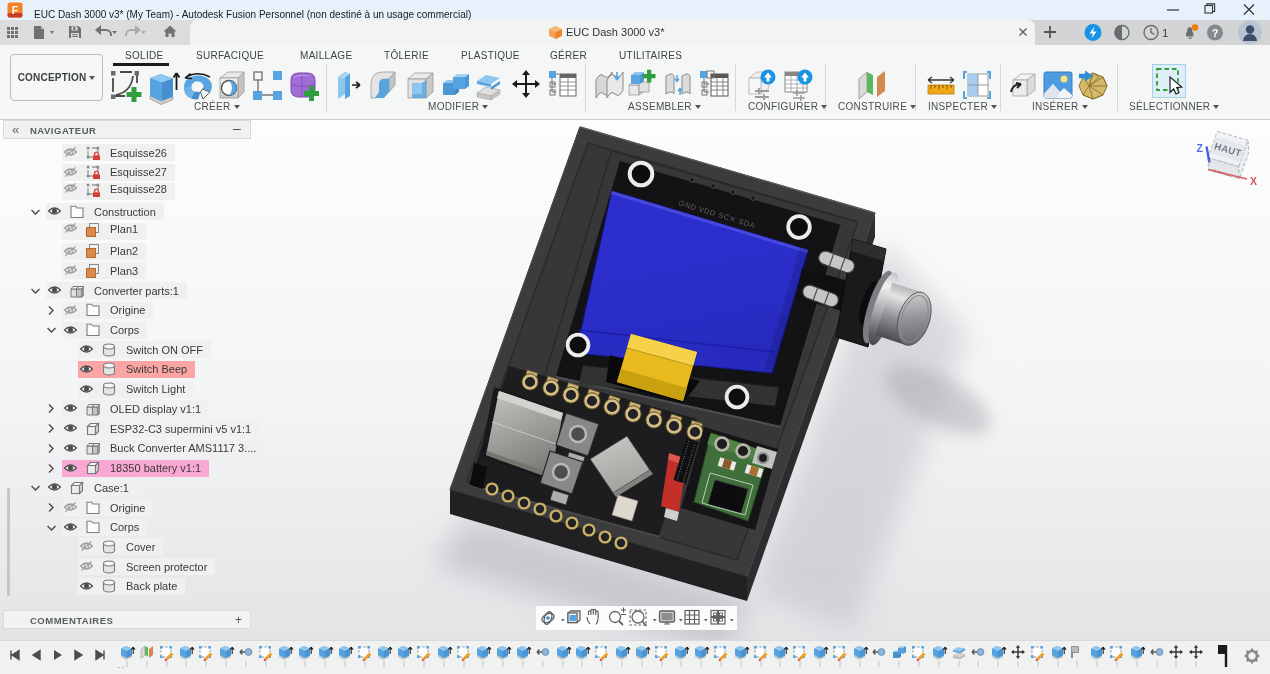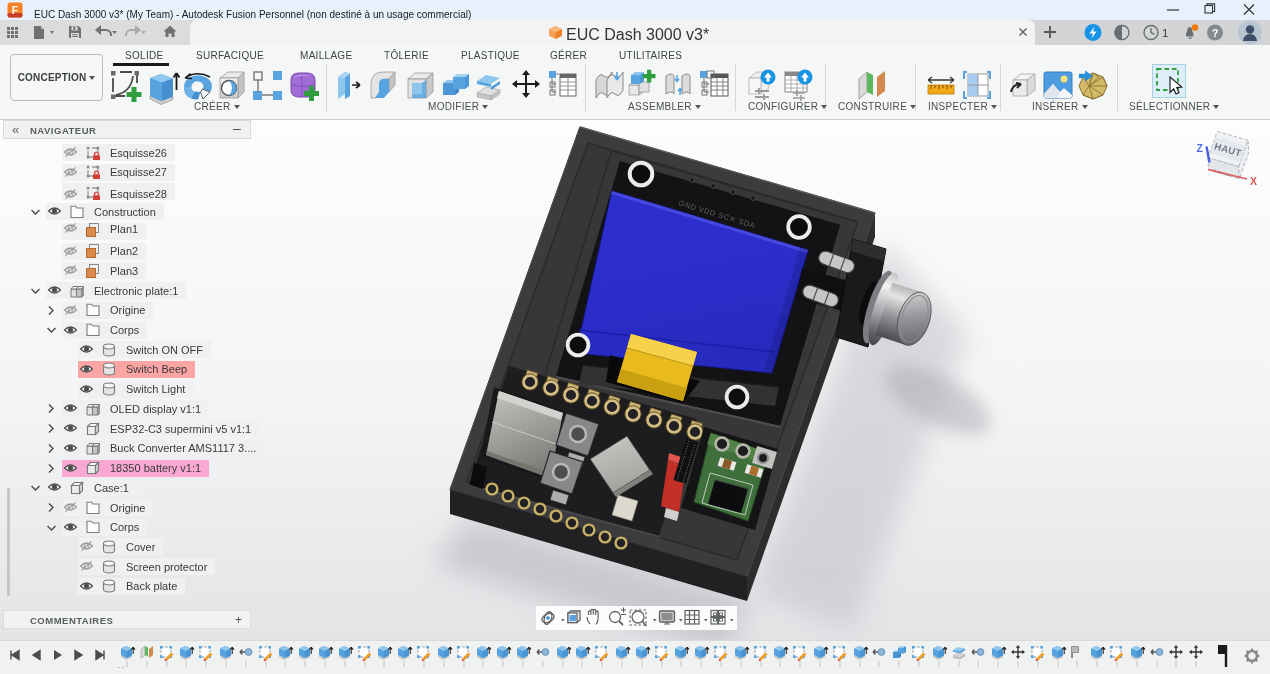--- a/index.html
+++ b/index.html
@@ -4,21 +4,21 @@
 *{margin:0;padding:0;box-sizing:border-box}
 html,body{width:1270px;height:674px;overflow:hidden;font-family:"Liberation Sans",sans-serif;background:#fff;position:relative}
 .abs{position:absolute}
 
 #titlebar{left:0;top:0;width:1270px;height:20px;background:#e7f1fb;font-size:10px;color:#1a1a1a}
 #titlebar .ttxt{position:absolute;left:34px;top:9px}
 
 #tabstrip{left:0;top:20px;width:1270px;height:25px;background:#d2d4d5}
 #qat{position:absolute;left:0;top:0;width:190px;height:25px;background:#dbdcdd}
 #doctab{position:absolute;left:190px;top:0;width:845px;height:25px;background:#f2f3f3;border-radius:7px 7px 0 0}
-#doctab .dtxt{position:absolute;left:376px;top:6px;font-size:16px;color:#333}
+#doctab .dtxt{position:absolute;left:376px;top:6px;font-size:11px;color:#333}
 
 #toolbar{left:0;top:45px;width:1270px;height:75px;background:#f5f6f6;border-bottom:1px solid #c9cbcc}
 .rtab{position:absolute;top:5px;font-size:10px;color:#3c4246;letter-spacing:0.3px}
 .glabel{position:absolute;top:56px;font-size:10px;color:#4a4e52;letter-spacing:0.3px}
 .gsep{position:absolute;top:19px;width:1px;height:47px;background:#d4d6d7}
 #conception{position:absolute;left:10px;top:9px;width:93px;height:47px;border:1px solid #b9bbbc;border-radius:4px;font-size:10px;font-weight:bold;color:#3e4144;text-align:center;line-height:45px;letter-spacing:0.2px}
 .caret{display:inline-block;width:0;height:0;border-left:3.5px solid transparent;border-right:3.5px solid transparent;border-top:4px solid #555;vertical-align:middle;margin-left:3px}
 
 #navheader{left:3px;top:120px;width:248px;height:19px;background:#f0f1f1;border:1px solid #d8d9da;font-size:9.5px;font-weight:bold;color:#5a5e62;letter-spacing:0.5px}
 #tree{left:0;top:140px;width:400px;height:462px;font-size:11px;color:#3a3a3a}
@@ -616,21 +616,21 @@
     </div>
 <div class="abs" style="left:62px;top:23.7px;height:17px;background:#f0f0f0;display:flex;align-items:center;white-space:nowrap;padding:0 8px 0 2px">
       <svg width="13" height="11" viewBox="0 0 13 11" style="flex:none">
         <use href="#i-eyeh"></use>
       </svg>
       <svg width="14" height="14" viewBox="0 0 14 14" style="flex:none;margin-left:9px">
         <use href="#i-sketch"></use>
       </svg>
       <span style="margin-left:10px">Esquisse27</span>
     </div>
-<div class="abs" style="left:62px;top:43.4px;height:17px;background:#f0f0f0;display:flex;align-items:flex-end;white-space:nowrap;padding:0 8px 0 2px">
+<div class="abs" style="left:62px;top:43.4px;height:17px;background:#f0f0f0;display:flex;align-items:flex-start;white-space:nowrap;padding:0 8px 0 2px">
       <svg width="13" height="11" viewBox="0 0 13 11" style="flex:none">
         <use href="#i-eyeh"></use>
       </svg>
       <svg width="14" height="14" viewBox="0 0 14 14" style="flex:none;margin-left:9px">
         <use href="#i-sketch"></use>
       </svg>
       <span style="margin-left:10px">Esquisse28</span>
     </div>
 <svg class="abs" style="left:31px;top:69px" width="9" height="6" viewBox="0 0 9 6">
       <use href="#i-chd"></use>
@@ -674,21 +674,21 @@
 <svg class="abs" style="left:31px;top:148px" width="9" height="6" viewBox="0 0 9 6">
       <use href="#i-chd"></use>
     </svg>
     <div class="abs" style="left:46px;top:142.0px;height:17px;background:#f0f0f0;display:flex;align-items:center;white-space:nowrap;padding:0 8px 0 2px">
       <svg width="13" height="11" viewBox="0 0 13 11" style="flex:none">
         <use href="#i-eye"></use>
       </svg>
       <svg width="14" height="14" viewBox="0 0 14 14" style="flex:none;margin-left:9px">
         <use href="#i-comp"></use>
       </svg>
-      <span style="margin-left:10px">Electronic plate:1</span>
+      <span style="margin-left:10px">Converter parts:1</span>
     </div>
 <svg class="abs" style="left:48px;top:166px" width="6" height="9" viewBox="0 0 6 9">
       <use href="#i-chr"></use>
     </svg>
     <div class="abs" style="left:62px;top:161.8px;height:17px;background:#f0f0f0;display:flex;align-items:center;white-space:nowrap;padding:0 8px 0 2px">
       <svg width="13" height="11" viewBox="0 0 13 11" style="flex:none">
         <use href="#i-eyeh"></use>
       </svg>
       <svg width="14" height="14" viewBox="0 0 14 14" style="flex:none;margin-left:9px">
         <use href="#i-folder"></use>

